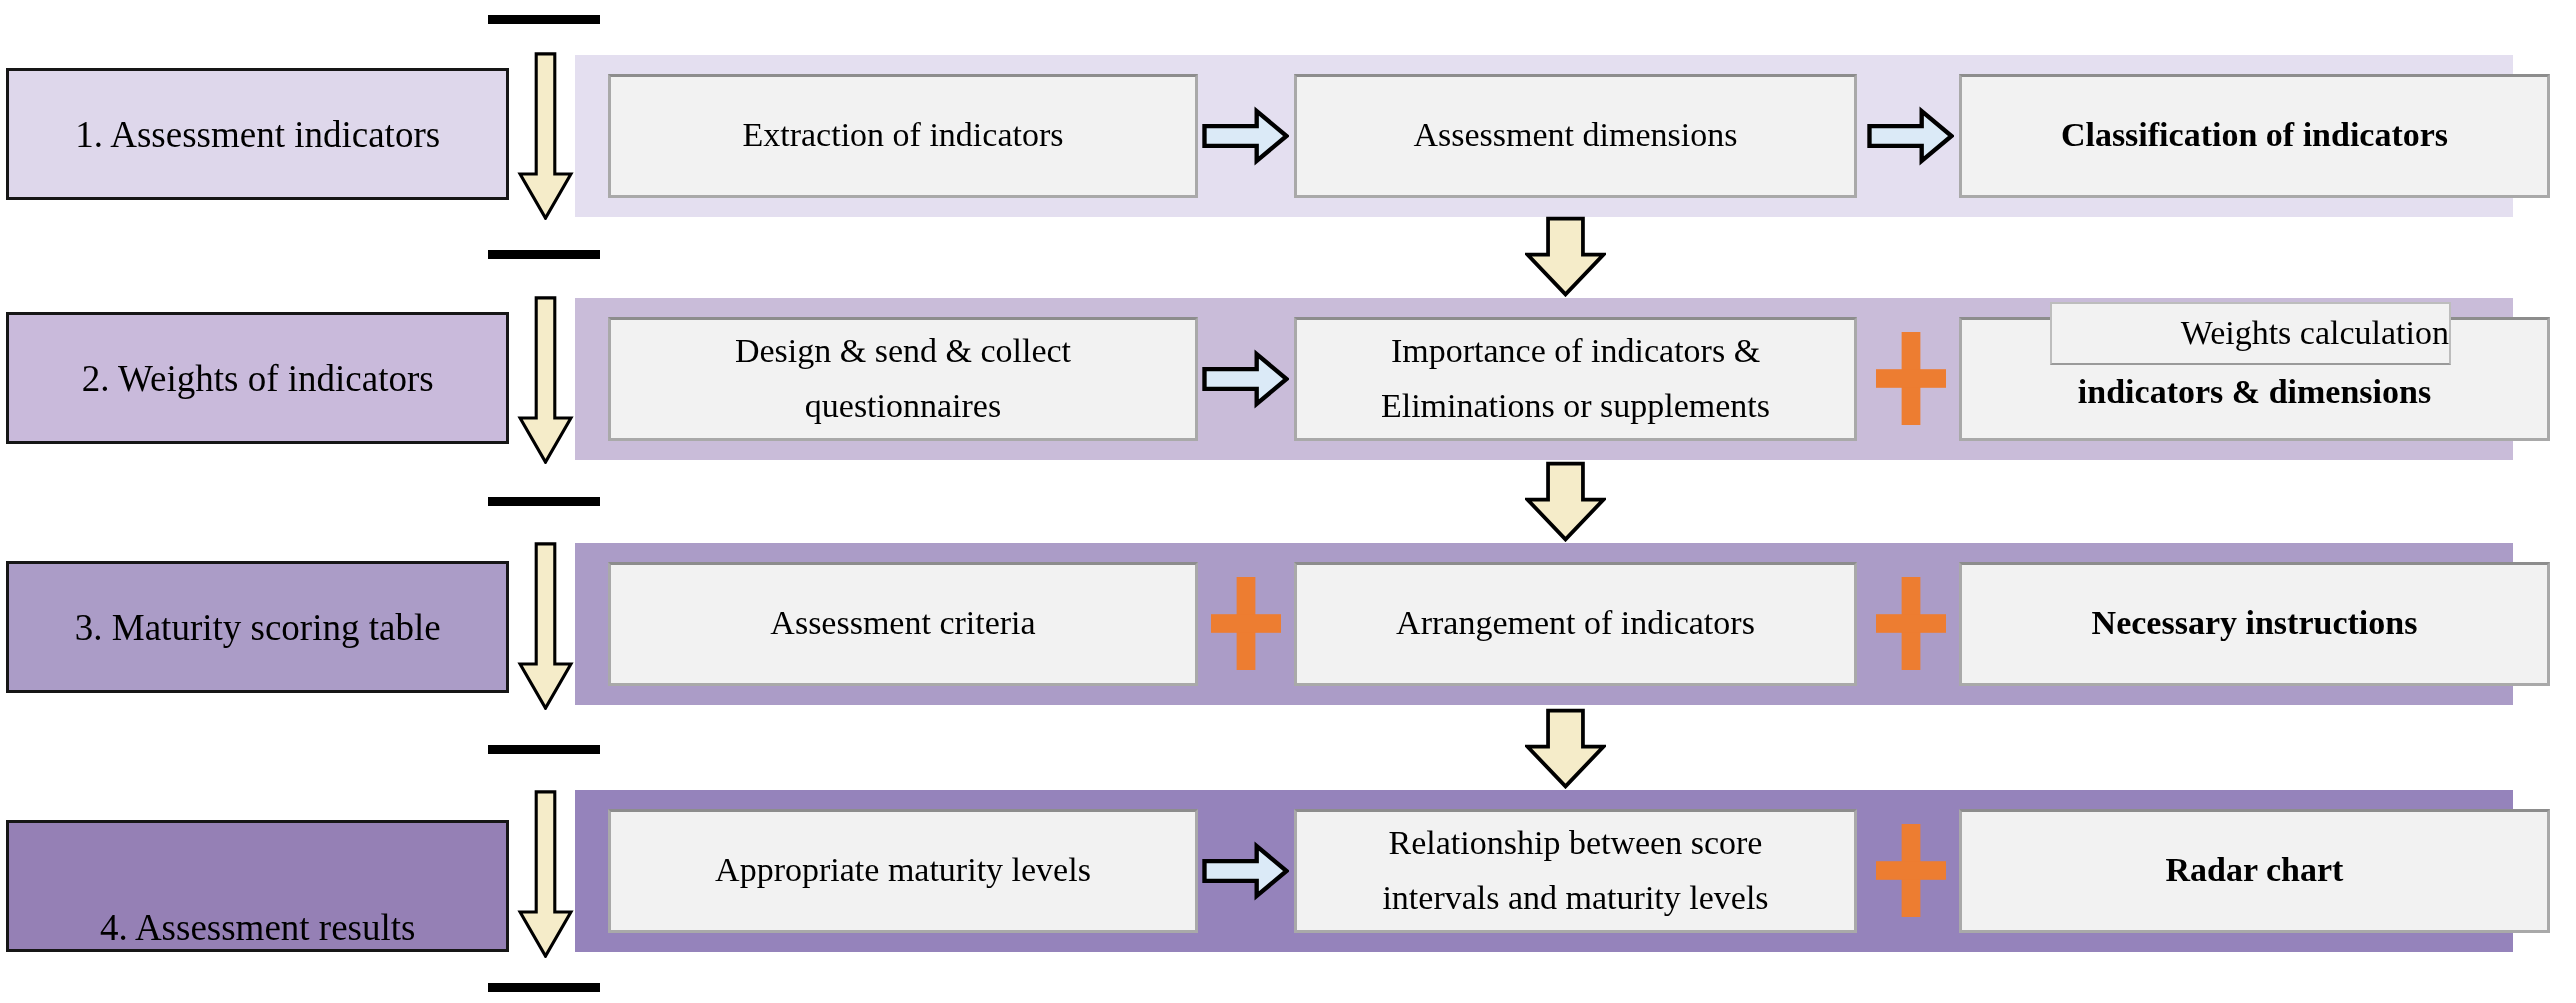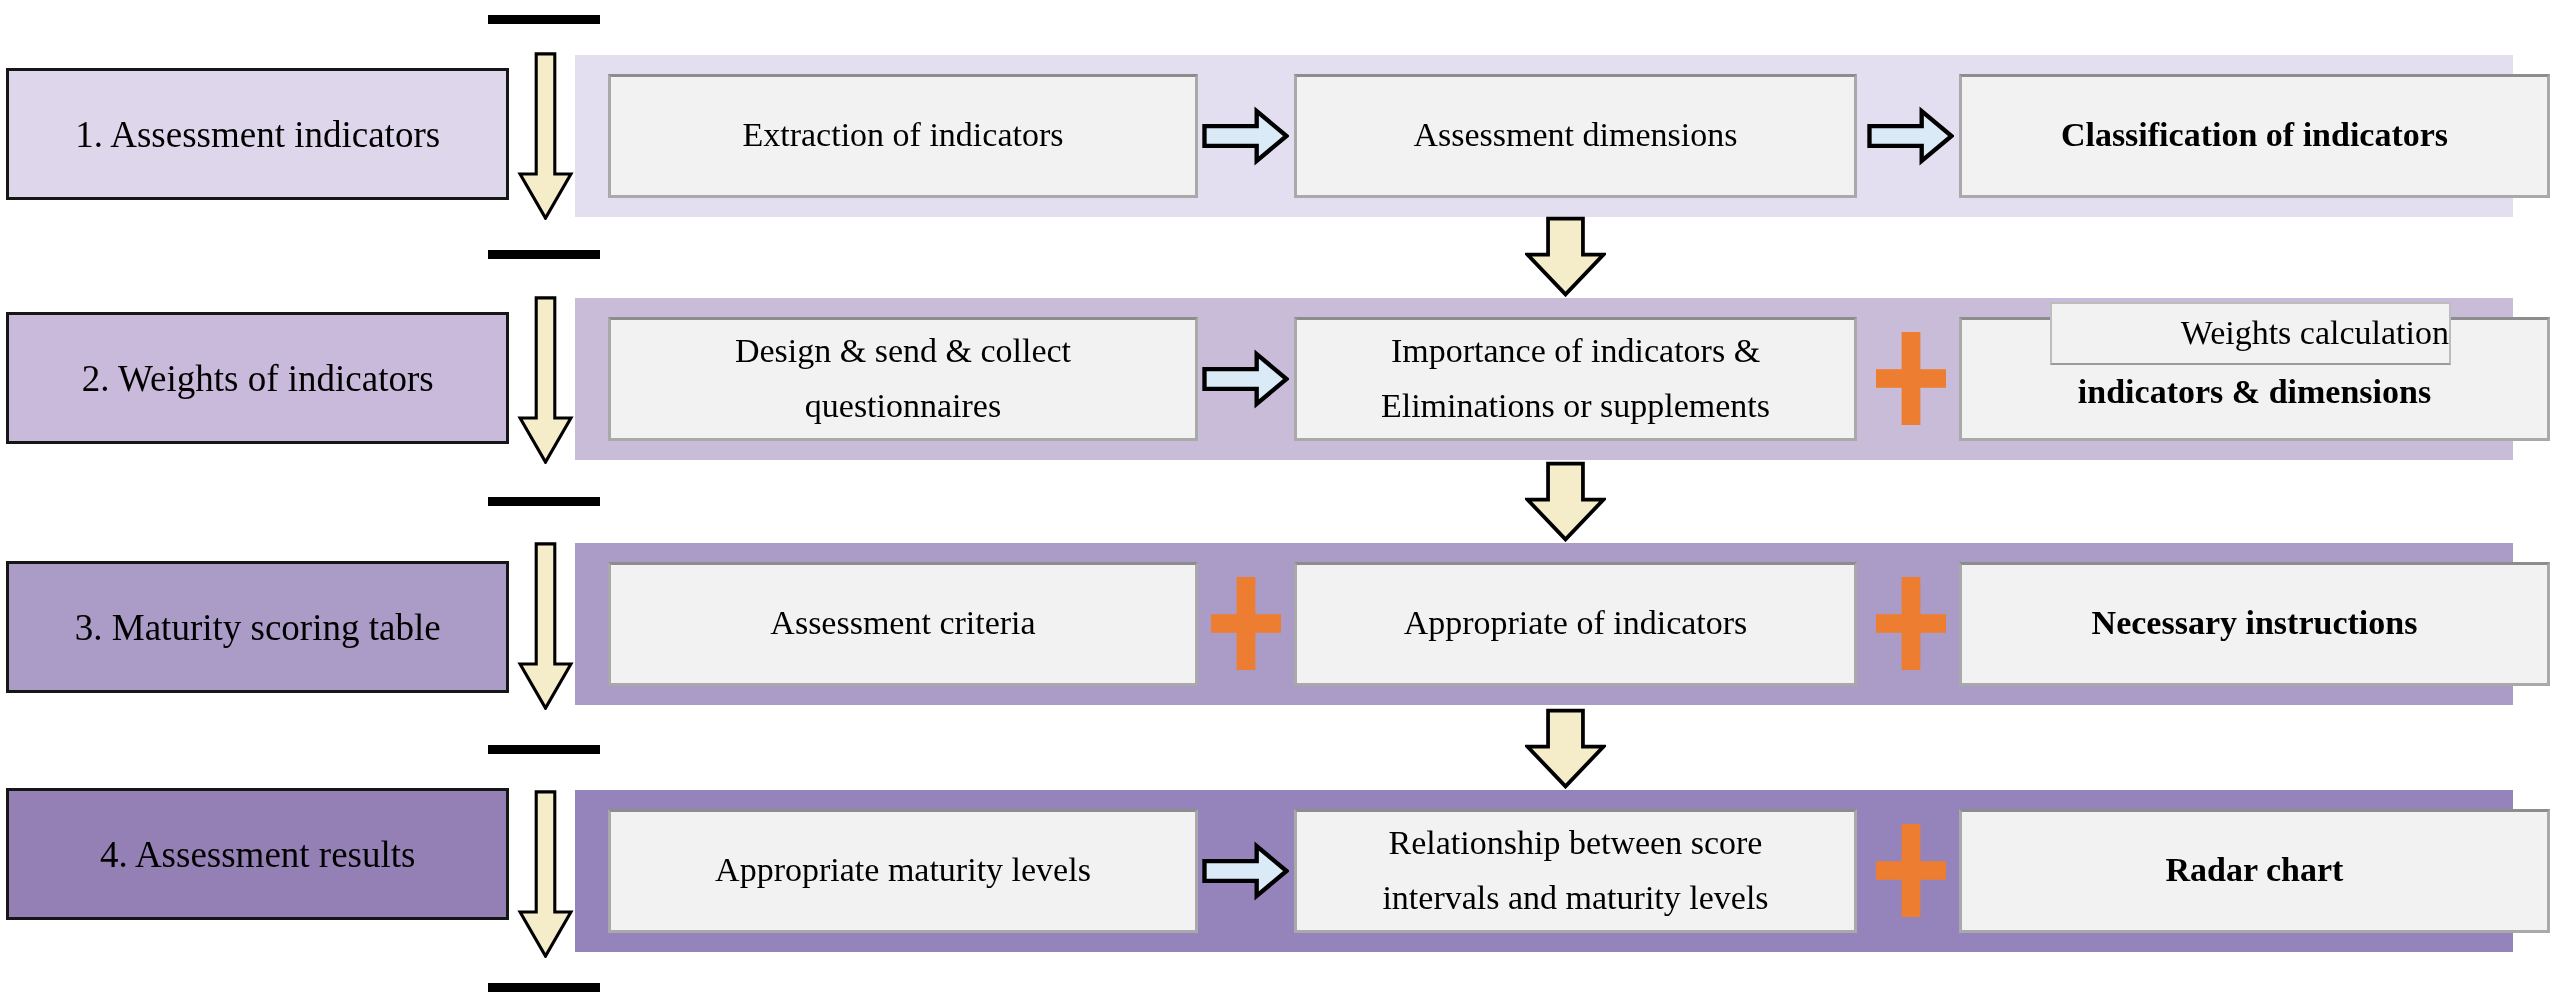--- a/index.html
+++ b/index.html
@@ -67,21 +67,21 @@
 
   <div class="label-box" style="top: 68px; background: rgb(222, 215, 235); border-color: rgb(22, 22, 22);">
       <span>1. Assessment indicators</span>
     </div>
   <div class="label-box" style="top: 312px; background: rgb(201, 186, 219); border-color: rgb(22, 22, 22);">
       <span>2. Weights of indicators</span>
     </div>
   <div class="label-box" style="top: 561px; background: rgb(171, 156, 199); border-color: rgb(22, 22, 22);">
       <span>3. Maturity scoring table</span>
     </div>
-  <div class="label-box" style="top: 788px; background: rgb(149, 128, 181); border-color: rgb(22, 22, 22);">
+  <div class="label-box" style="top: 820px; background: rgb(149, 128, 181); border-color: rgb(22, 22, 22); align-items: flex-end;">
       <span>4. Assessment results</span>
     </div>
 
   <div class="band" style="top: 55px; background: rgb(228, 223, 240);">
     <div class="item-box colA" style="background: rgb(242, 242, 242);">
       <span class="line">Extraction of indicators</span>
     </div>
     <svg class="rarrow ab" viewBox="0 0 140 100" preserveAspectRatio="none">
         <polygon points="4,34 88,34 88,10 136,50 88,90 88,66 4,66" fill="#dbeaf7" stroke="#000000" stroke-width="7"></polygon>
       </svg>
@@ -130,21 +130,21 @@
 
   <div class="band" style="top: 543px; background: rgb(171, 156, 199);">
     <div class="item-box colA" style="background: rgb(242, 242, 242);">
       <span class="line">Assessment criteria</span>
     </div>
     <svg class="plus ab" viewBox="0 0 112 150" preserveAspectRatio="none">
         <rect x="41" y="0" width="30" height="150" fill="#ed7d31"></rect>
         <rect x="0" y="60" width="112" height="30" fill="#ed7d31"></rect>
       </svg>
     <div class="item-box colB" style="background: rgb(242, 242, 242);">
-      <span class="line">Appropriate of indicators</span>
+      <span class="line">Arrangement of indicators</span>
     </div>
     <svg class="plus bc" viewBox="0 0 112 150" preserveAspectRatio="none">
         <rect x="41" y="0" width="30" height="150" fill="#ed7d31"></rect>
         <rect x="0" y="60" width="112" height="30" fill="#ed7d31"></rect>
       </svg>
     <div class="item-box colC" style="background: rgb(242, 242, 242);">
       <span class="line">Necessary instructions</span>
     </div>
   </div>
 

